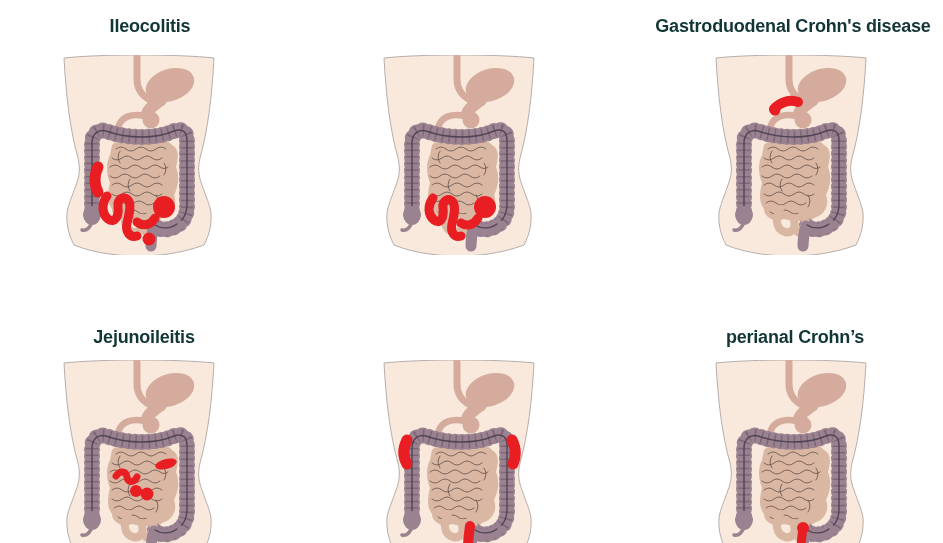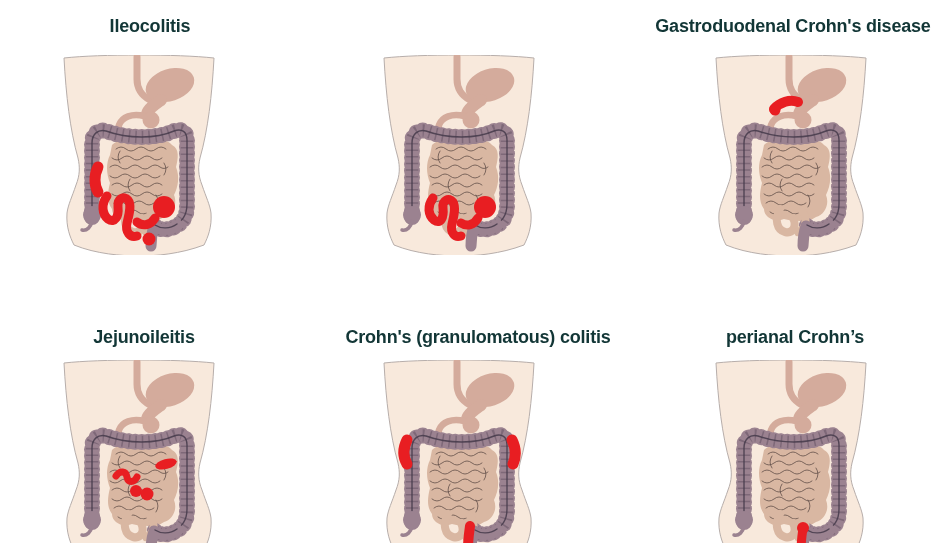--- a/index.html
+++ b/index.html
@@ -120,21 +120,20 @@
   <svg class="torso-svg" style="left:60px;top:360px" viewBox="0 0 158 200">
     <use href="#torso-base"></use>
     <g>
       <ellipse class="hlf" cx="106" cy="104" rx="11" ry="5" transform="rotate(-15 106 104)"></ellipse>
       <path class="hl" stroke-width="7" d="M56,116 C60,110 66,111 67,117 C68,123 74,123 77,117"></path>
       <circle class="hlf" cx="76" cy="131" r="6"></circle>
       <circle class="hlf" cx="87" cy="134" r="6.5"></circle>
     </g>
   </svg>
 
-  <div class="panel-title" style="left:318px;top:327px">Crohn's (granulomatous) colitis</div>
   <svg class="torso-svg" style="left:380px;top:360px" viewBox="0 0 158 200">
     <use href="#torso-base"></use>
     <g>
       <path class="hl" stroke-width="11" d="M27,80 C23,88 23,97 27,104"></path>
       <path class="hl" stroke-width="11" d="M132,80 C136,88 136,97 133,104"></path>
       <path class="hl" stroke-width="10" d="M90,166 C89,173 88,180 88,188"></path>
     </g>
   </svg>
 
   <div class="panel-title" style="left:635px;top:327px">perianal Crohn’s</div>

